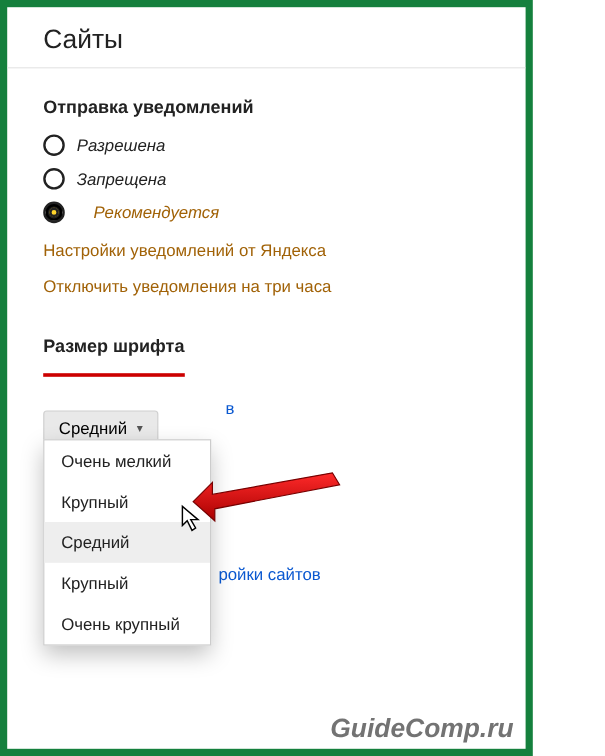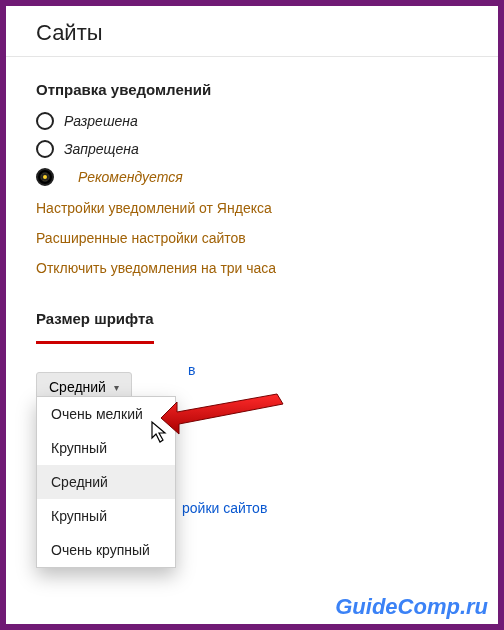--- a/index.html
+++ b/index.html
@@ -3,23 +3,23 @@
 <meta charset="utf-8">
 <style>
   * { box-sizing: border-box; margin: 0; padding: 0; }
   body {
     font-family: Arial, Helvetica, sans-serif;
     font-size: 14px;
     color: #222;
     background: #fff;
   }
   .frame {
-    width: 504px;
+    width: 444px;
     height: 630px;
-    border: 6px solid #701a75;
+    border: 6px solid #15803d;
     position: relative;
     overflow: hidden;
     background: #fff;
   }
   .content {
     padding: 14px 30px 20px 30px;
   }
   .page-title {
     font-size: 22px;
     font-weight: 400;
@@ -136,21 +136,21 @@
     z-index: 21;
   }
   .watermark {
     position: absolute;
     right: 10px;
     bottom: 4px;
     font-family: "Comic Sans MS", cursive, sans-serif;
     font-style: italic;
     font-size: 22px;
     font-weight: 700;
-    color: #3b82f6;
+    color: #737373;
     text-shadow: 1px 1px 0 #fff, -1px -1px 0 #fff, 1px -1px 0 #fff, -1px 1px 0 #fff;
   }
   .behind-link {
     position: absolute;
     color: #0a58d0;
     font-size: 14px;
     z-index: 1;
   }
   .select-wrap { position: relative; display: inline-block; }
 </style>
@@ -177,21 +177,20 @@
         </div>
         <div class="radio-row">
           <span class="radio-outer selected">
               <span class="radio-inner"></span>
             </span>
           <span class="hint">Рекомендуется</span>
         </div>
       </div>
 
       <a class="link">Настройки уведомлений от Яндекса</a>
-      <a class="link">Расширенные настройки сайтов</a>
       <a class="link">Отключить уведомления на три часа</a>
     </div>
 
     <div class="section2">
       <div class="section-heading">
         <span class="underline-red">Размер шрифта</span>
       </div>
 
       <span class="behind-link" style="top:52px; left:152px;">в</span>
       <span class="behind-link" style="top:190px; left:146px;">ройки сайтов</span>

